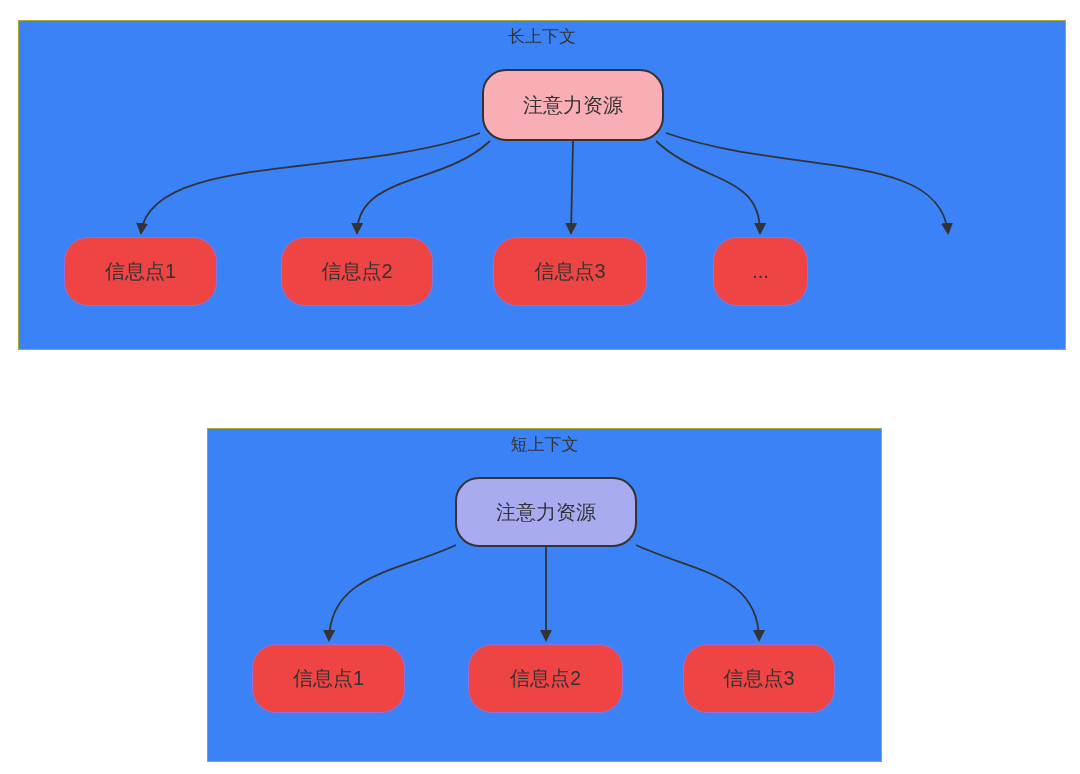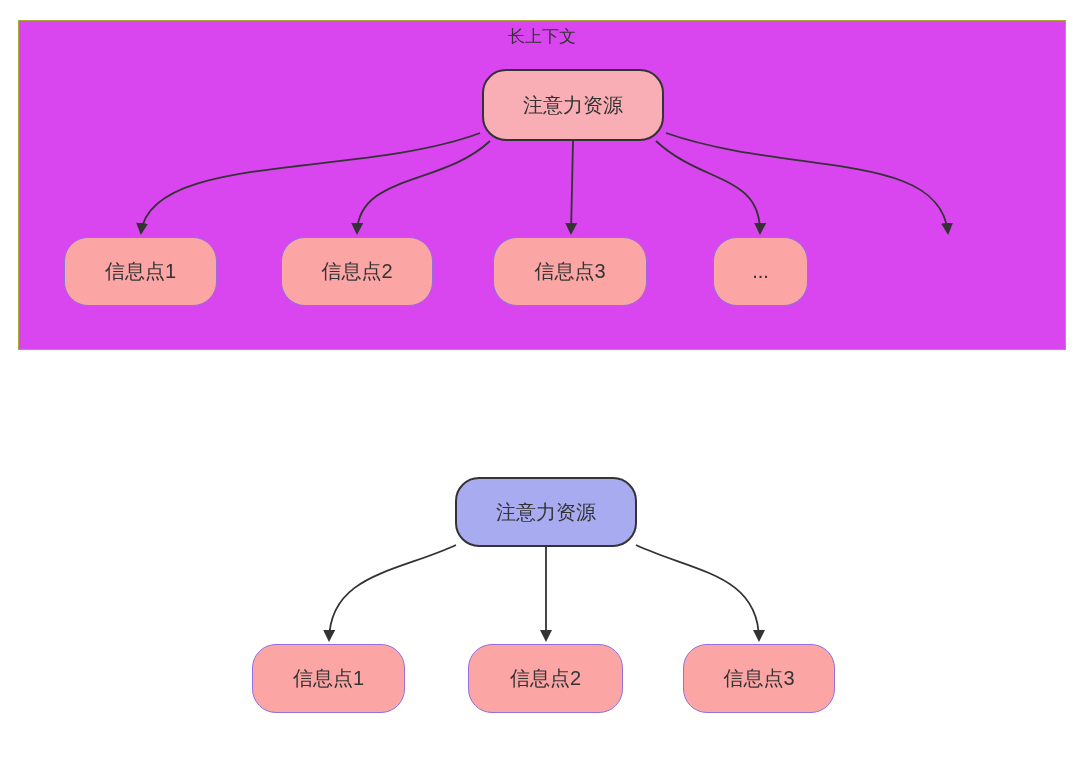--- a/index.html
+++ b/index.html
@@ -10,21 +10,21 @@
   }
   .canvas {
     position: relative;
     width: 1080px;
     height: 774px;
     background: #ffffff;
     overflow: hidden;
   }
   .cluster {
     position: absolute;
-    background: #d946ef;
+    background: #3b82f6;
     border: 1.5px solid #AAAA33;
     box-sizing: border-box;
     z-index: 1;
   }
   .cluster-title {
     position: absolute;
     top: 4px;
     left: 0;
     width: 100%;
     text-align: center;
@@ -44,21 +44,21 @@
     display: flex;
     align-items: center;
     justify-content: center;
     font-size: 20px;
     color: #333333;
     z-index: 4;
     white-space: nowrap;
     border-radius: 24px;
   }
   .node.info {
-    background: #fca5a5;
+    background: #ef4444;
     border: 1.5px solid #9370DB;
   }
   .node.attention-long {
     background: #F9ADB4;
     border: 2.5px solid #333333;
   }
   .node.attention-short {
     background: #A9ABF0;
     border: 2.5px solid #333333;
   }
@@ -70,20 +70,23 @@
 </style>
 </head>
 <body>
 
 <div class="canvas">
 
   <div class="cluster" style="left:18px; top:20px; width:1048px; height:330px;">
     <div class="cluster-title">长上下文</div>
   </div>
 
+  <div class="cluster" style="left:207px; top:428px; width:675px; height:334px;">
+    <div class="cluster-title">短上下文</div>
+  </div>
 
   <svg class="edges" width="1080" height="774" viewBox="0 0 1080 774">
     <defs>
       <marker id="arrow" viewBox="0 0 12 12" refX="10" refY="6" markerWidth="12" markerHeight="12" markerUnits="userSpaceOnUse" orient="auto">
         <path d="M0,0 L12,6 L0,12 Z" fill="#333333"></path>
       </marker>
     </defs>
 
     <path class="edge-path" marker-end="url(#arrow)" d="M 480 133 C 360 178, 150 152, 141 233"></path>
     <path class="edge-path" marker-end="url(#arrow)" d="M 490 141 C 442 186, 358 174, 357 233"></path>

